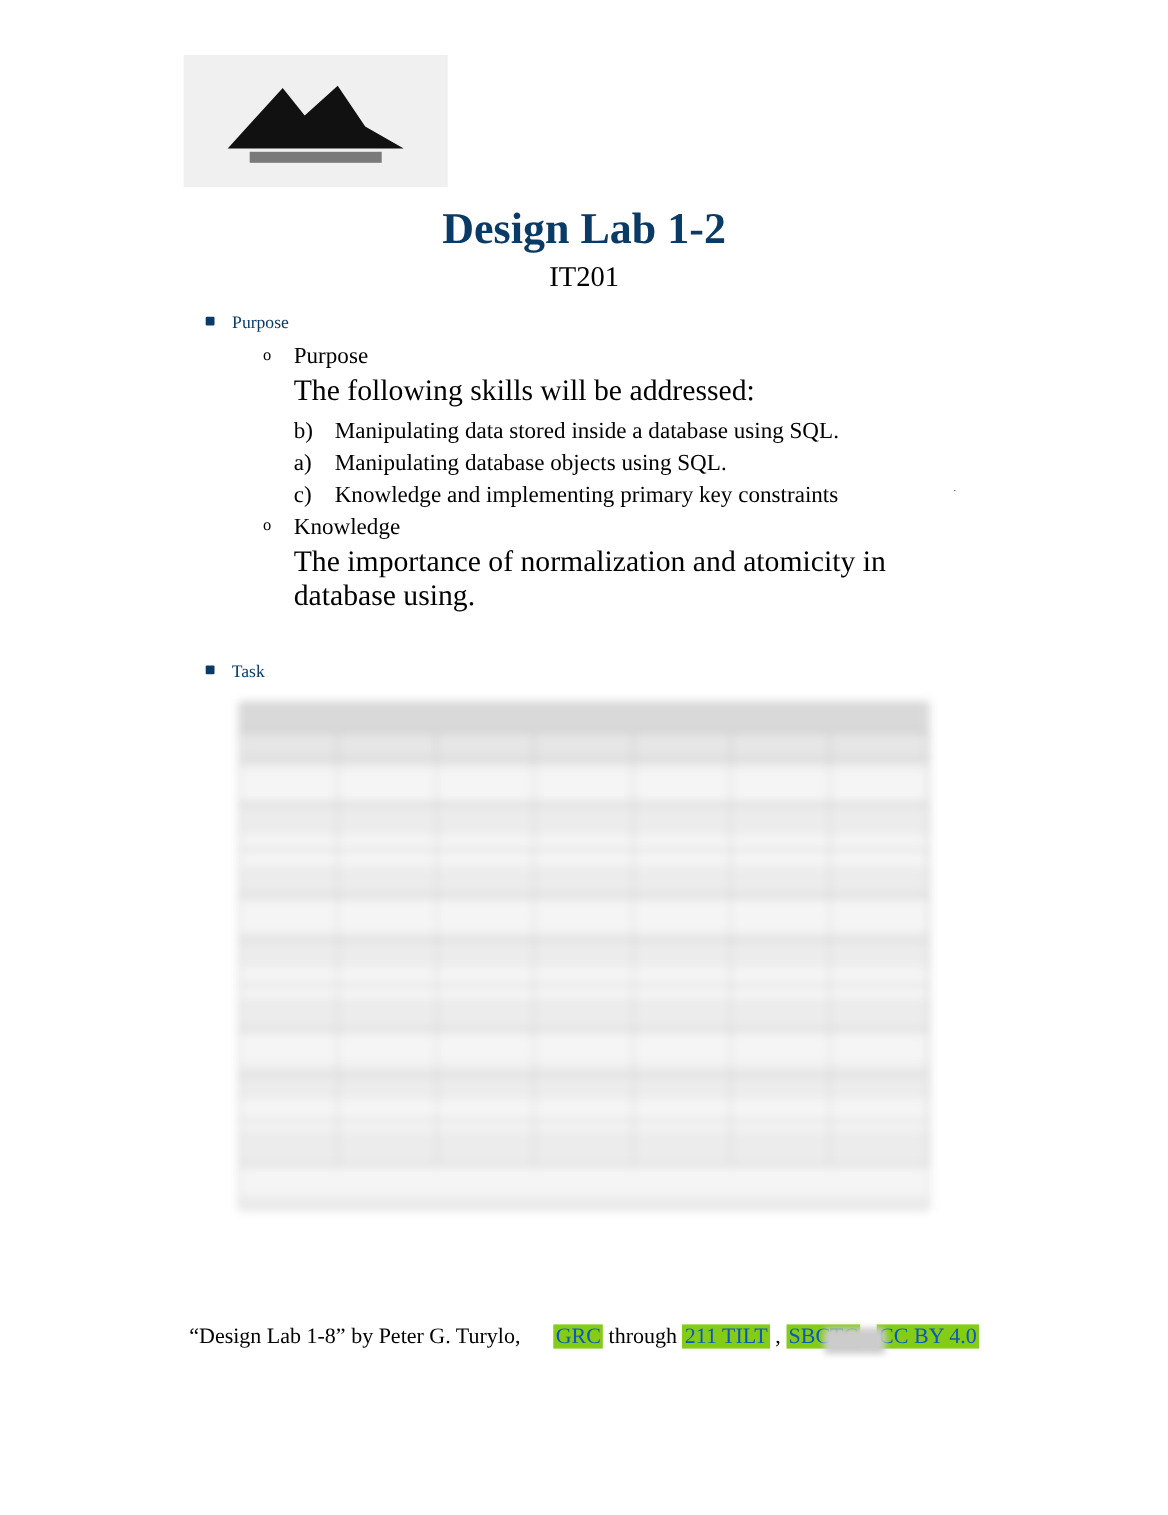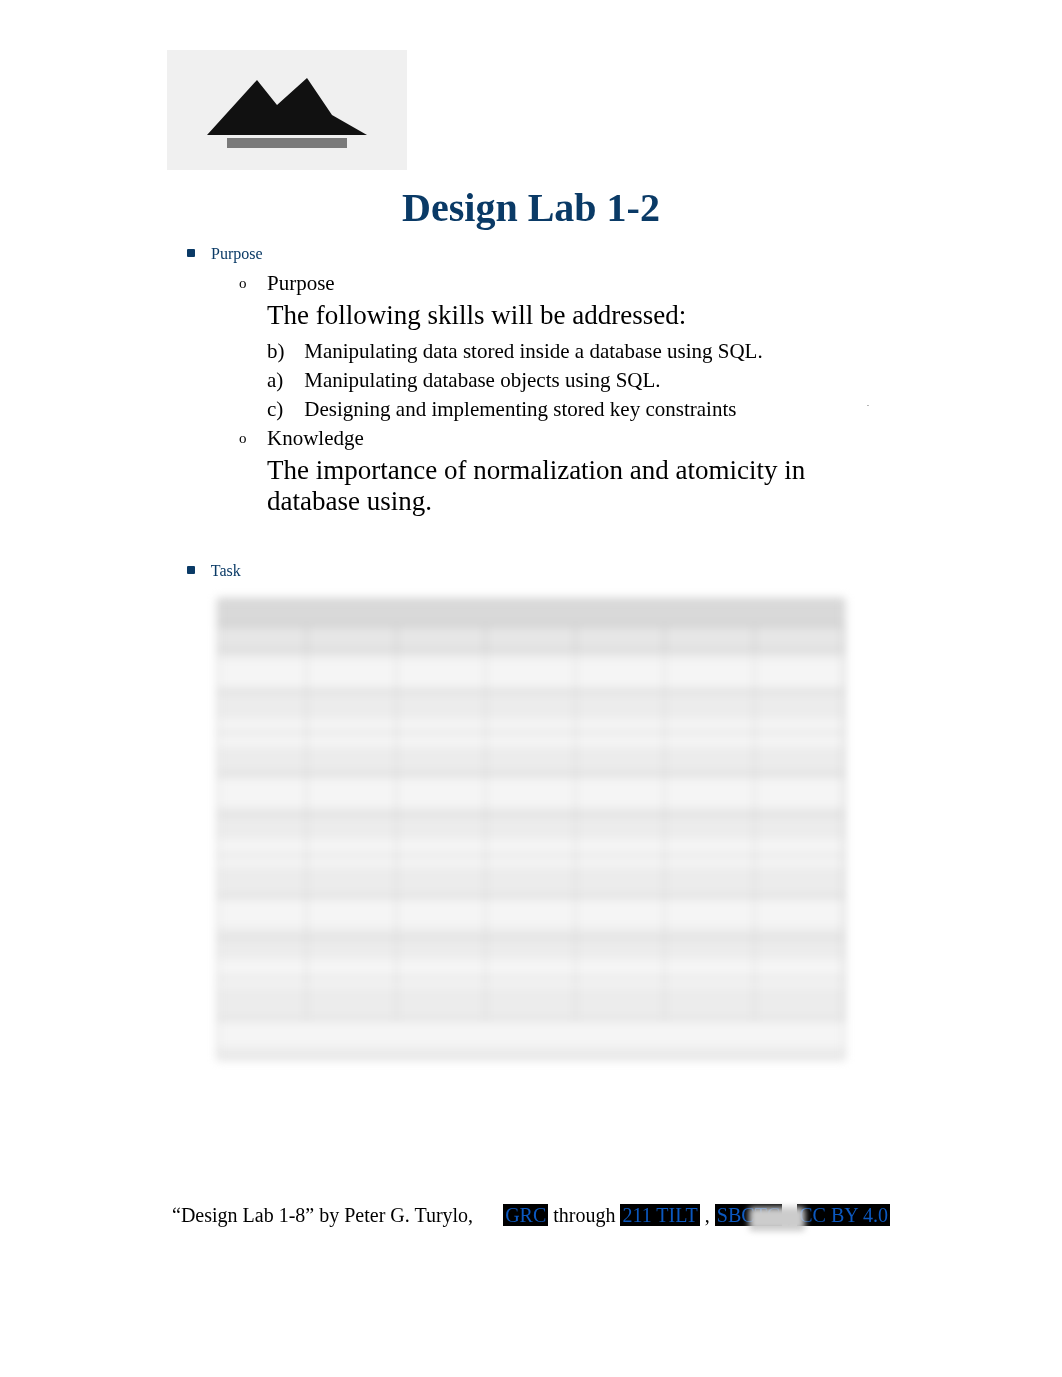--- a/index.html
+++ b/index.html
@@ -152,21 +152,21 @@
   }
   .footer {
     position: absolute;
     bottom: 150px;
     left: 0;
     width: 100%;
     text-align: center;
     font-size: 20px;
   }
   .footer a { color: #0b58c0; text-decoration: none; }
-  .hl { background: #000000; padding: 0 2px; }
+  .hl { background: #84cc16; padding: 0 2px; }
   .page-badge {
     position: absolute;
     right: 200px;
     bottom: 146px;
     width: 56px;
     height: 24px;
     background: #ccc;
     border-radius: 4px;
     filter: blur(3px);
   }
@@ -177,20 +177,21 @@
 <div class="page">
 
   <div class="logo-wrap">
     <svg class="logo-svg" viewBox="0 0 200 100">
       <polygon points="20,75 70,20 90,45 120,18 145,55 180,75" fill="#111"></polygon>
       <rect x="40" y="78" width="120" height="10" fill="#7a7a7a"></rect>
     </svg>
   </div>
 
   <h1 class="title">Design Lab 1-2</h1>
+  <div class="subtitle">IT201</div>
 
   <div class="section-head">
     <span class="bullet-dot"></span>
     <span>Purpose</span>
   </div>
 
   <div class="sub-list">
     <div class="sub-item">
       <span class="sub-bullet">o</span>
       <span>Purpose</span>
@@ -203,21 +204,21 @@
     <div class="ordered-item">
       <span class="ordered-marker">b)</span>
       <span>Manipulating data stored inside a database using SQL.</span>
     </div>
     <div class="ordered-item">
       <span class="ordered-marker">a)</span>
       <span>Manipulating database objects using SQL.</span>
     </div>
     <div class="ordered-item" style="position:relative;">
       <span class="ordered-marker">c)</span>
-      <span>Designing and implementing stored key constraints</span>
+      <span>Knowledge and implementing primary key constraints</span>
       <span class="tiny-period">.</span>
     </div>
   </div>
 
   <div class="sub-list">
     <div class="sub-item">
       <span class="sub-bullet">o</span>
       <span>Knowledge</span>
     </div>
   </div>

